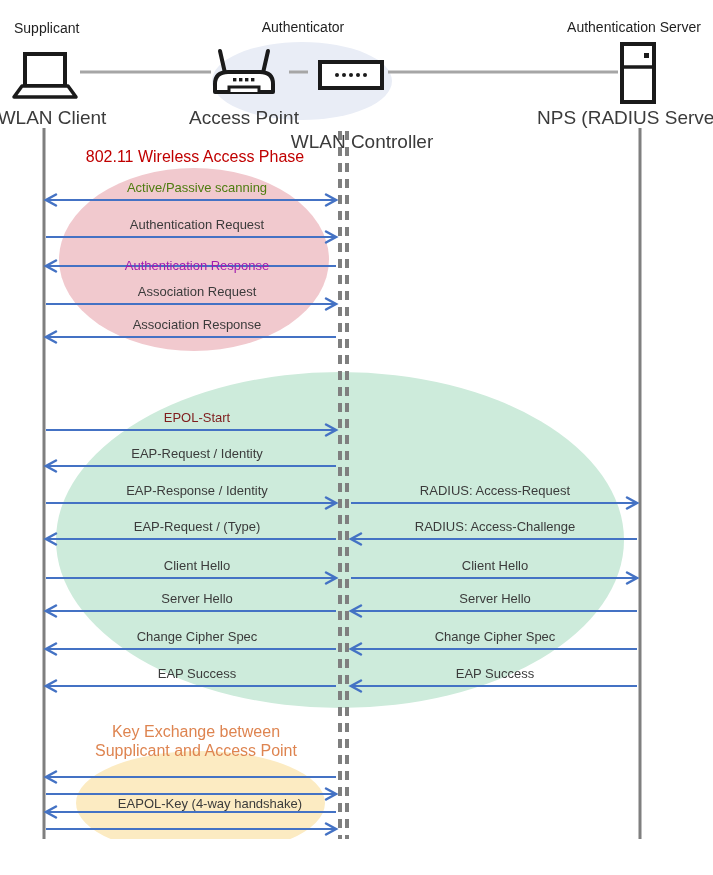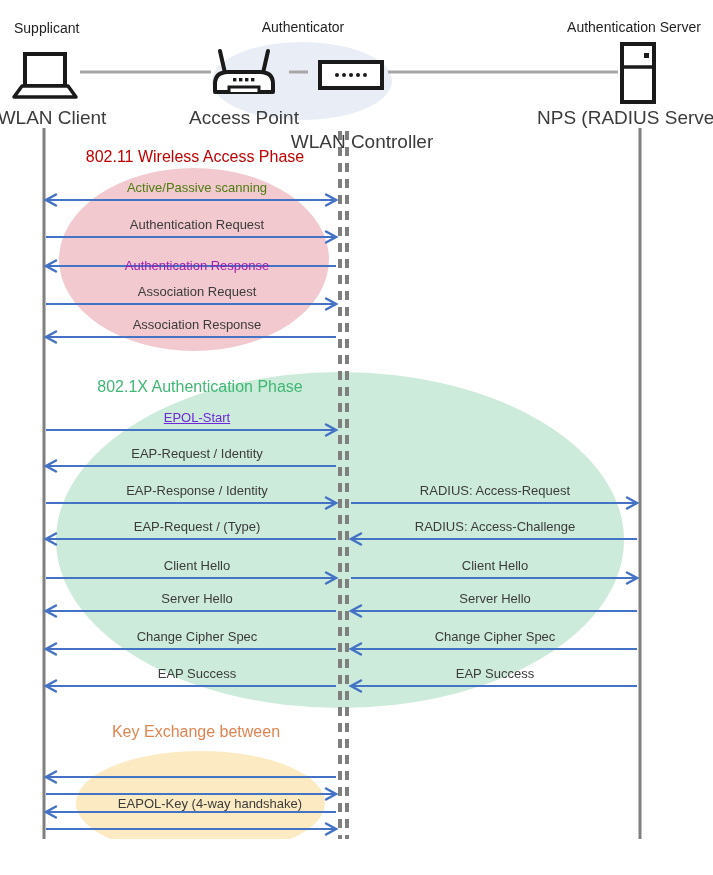--- a/index.html
+++ b/index.html
@@ -59,22 +59,21 @@
       <rect x="24" y="11" width="5" height="5" fill="#1a1a1a"></rect>
     </g>
   </svg>
 
   <div class="node-label" style="left:52px;top:107px;">WLAN Client</div>
   <div class="node-label" style="left:244px;top:107px;">Access Point</div>
   <div class="node-label" style="left:362px;top:107px;margin-top:24px;">WLAN Controller</div>
   <div class="node-label" style="left:632px;top:107px;">NPS (RADIUS Server)</div>
 
   <div class="phase-title" id="title-p1" style="left: 195px; top: 147px; color: rgb(192, 0, 0);">802.11 Wireless Access Phase</div>
-  <div class="phase-title" id="title-p2" style="left: 200px; top: 377px; color: rgb(63, 184, 115);">802.1X Authentication Phase</div>
-  <div class="phase-title" id="title-p3" style="left: 196px; top: 722px; color: rgb(222, 132, 80);"><span>Key Exchange between</span><br></div>
+  <div class="phase-title" id="title-p3" style="left: 196px; top: 722px; color: rgb(222, 132, 80);"><span>Key Exchange between</span><br><span>Supplicant and Access Point</span></div>
 
   <svg id="wires" width="713" height="875">
       <line x1="44" y1="128" x2="44" y2="864" stroke="#7F7F7F" stroke-width="3"></line>
       <line x1="640" y1="128" x2="640" y2="855" stroke="#7F7F7F" stroke-width="3"></line>
       <line x1="340" y1="131" x2="340" y2="856" stroke="#7F7F7F" stroke-width="4" stroke-dasharray="9 7"></line>
       <line x1="347" y1="131" x2="347" y2="856" stroke="#7F7F7F" stroke-width="4" stroke-dasharray="9 7"></line>
       <line x1="80" y1="72" x2="211" y2="72" stroke="#A6A6A6" stroke-width="3"></line>
       <line x1="289" y1="72" x2="308" y2="72" stroke="#A6A6A6" stroke-width="3"></line>
       <line x1="388" y1="72" x2="618" y2="72" stroke="#A6A6A6" stroke-width="3"></line>
       <line x1="46" y1="200" x2="336" y2="200" stroke="#4472C4" stroke-width="2"></line>
@@ -125,21 +124,21 @@
       <line x1="46" y1="829" x2="336" y2="829" stroke="#4472C4" stroke-width="2"></line>
       <path d="M 326 823.5 L 336 829 L 326 834.5" fill="none" stroke="#4472C4" stroke-width="2.5" stroke-linecap="round" stroke-linejoin="miter"></path>
     </svg>
 
   <div id="msg-labels">
       <div class="msg-label" style="color: #4d7c0f; left: 197px; top: 178.5px;">Active/Passive scanning</div>
       <div class="msg-label" style="color: rgb(59, 59, 59); left: 197px; top: 215.5px;">Authentication Request</div>
       <div class="msg-label" style="color: #a21caf; left: 197px; top: 257px;">Authentication Response</div>
       <div class="msg-label" style="color: rgb(59, 59, 59); left: 197px; top: 282.5px;">Association Request</div>
       <div class="msg-label" style="color: rgb(59, 59, 59); left: 197px; top: 315.5px;">Association Response</div>
-      <div class="msg-label" style="color: #6d28d9; left: 197px; top: 408.5px; text-decoration: underline;">EPOL-Start</div>
+      <div class="msg-label" style="color: #7f1d1d; left: 197px; top: 408.5px;">EPOL-Start</div>
       <div class="msg-label" style="color: rgb(59, 59, 59); left: 197px; top: 444.5px;">EAP-Request / Identity</div>
       <div class="msg-label" style="color: rgb(59, 59, 59); left: 197px; top: 481.5px;">EAP-Response / Identity</div>
       <div class="msg-label" style="color: rgb(59, 59, 59); left: 495px; top: 481.5px;">RADIUS: Access-Request</div>
       <div class="msg-label" style="color: rgb(59, 59, 59); left: 197px; top: 517.5px;">EAP-Request / (Type)</div>
       <div class="msg-label" style="color: rgb(59, 59, 59); left: 495px; top: 517.5px;">RADIUS: Access-Challenge</div>
       <div class="msg-label" style="color: rgb(59, 59, 59); left: 197px; top: 556.5px;">Client Hello</div>
       <div class="msg-label" style="color: rgb(59, 59, 59); left: 495px; top: 556.5px;">Client Hello</div>
       <div class="msg-label" style="color: rgb(59, 59, 59); left: 197px; top: 589.5px;">Server Hello</div>
       <div class="msg-label" style="color: rgb(59, 59, 59); left: 495px; top: 589.5px;">Server Hello</div>
       <div class="msg-label" style="color: rgb(59, 59, 59); left: 197px; top: 627.5px;">Change Cipher Spec</div>

